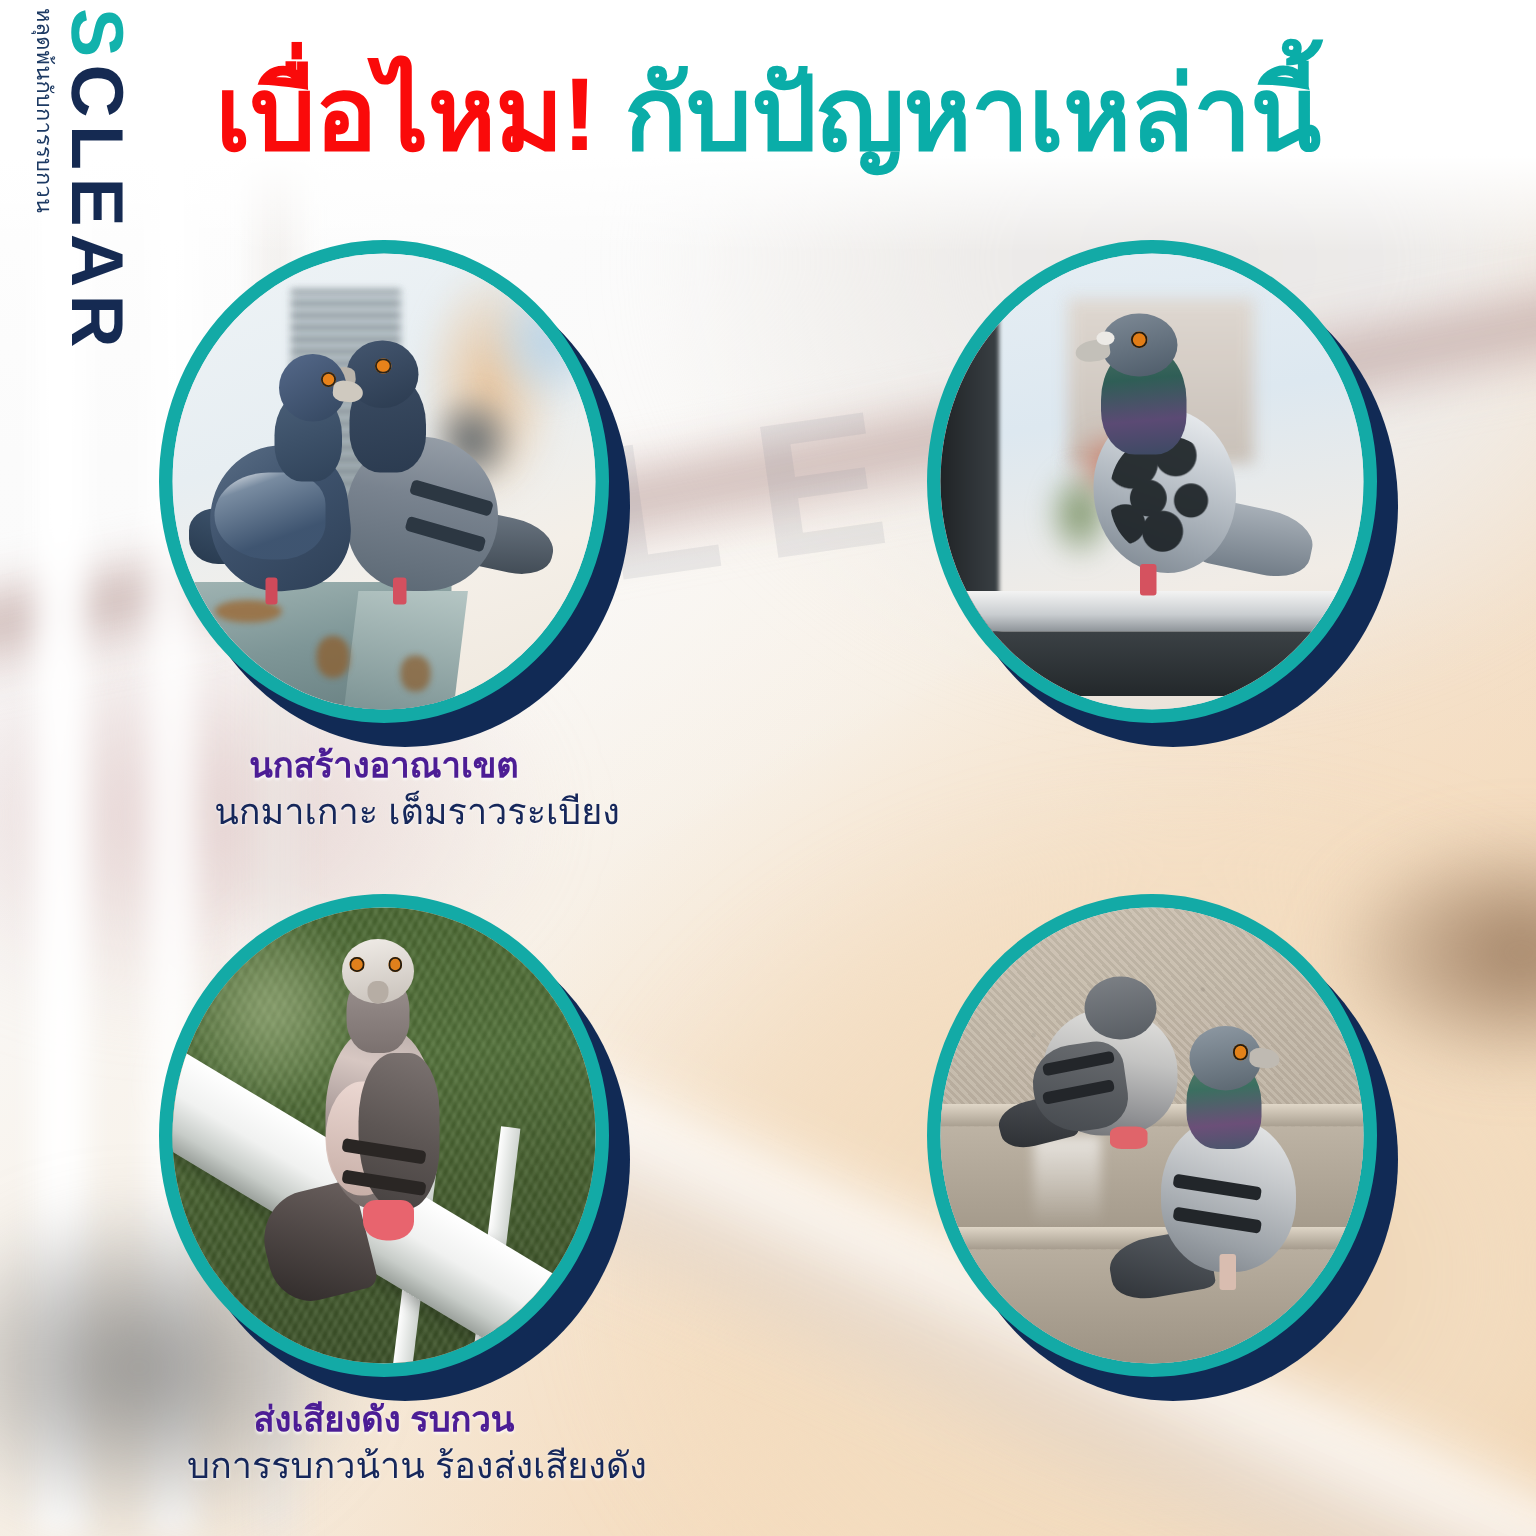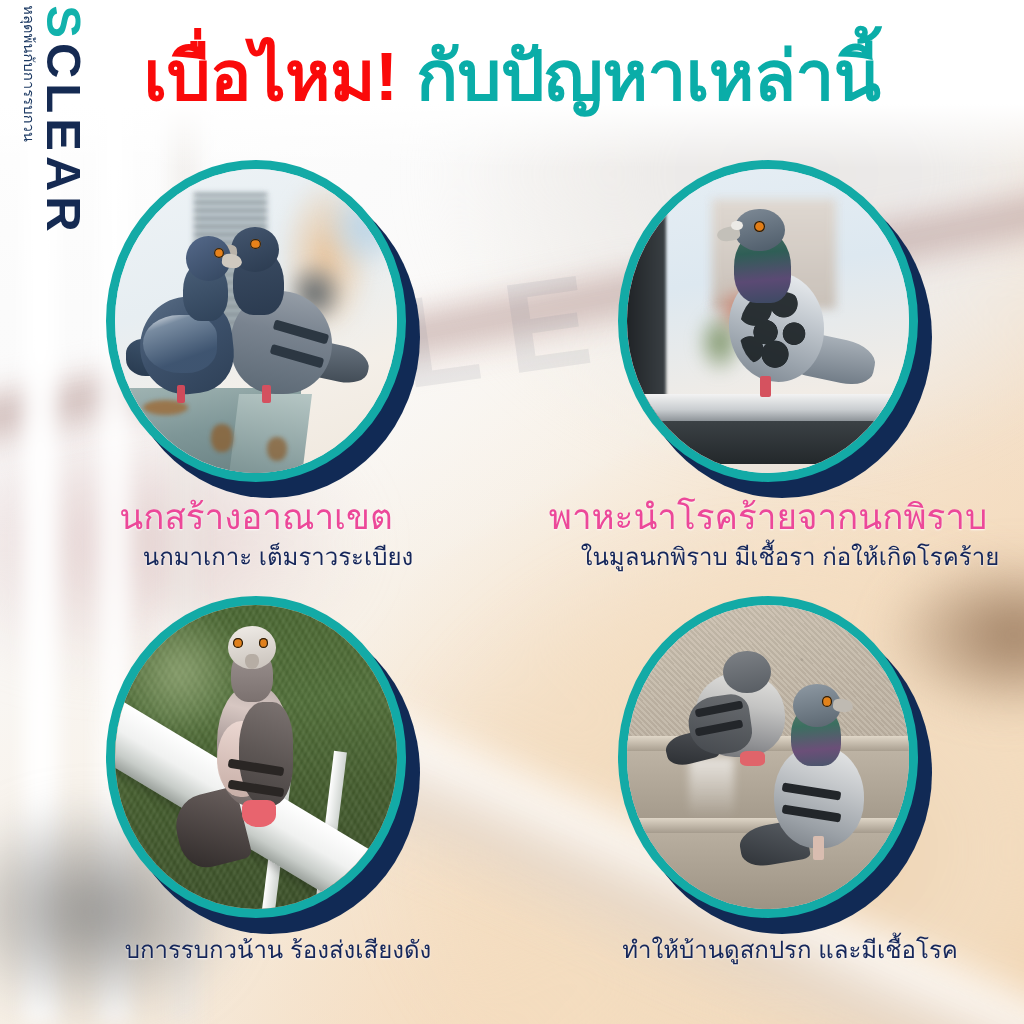--- a/index.html
+++ b/index.html
@@ -150,21 +150,21 @@
     position:absolute; left:0; top:0; width:300px; height:322px;
     border-radius:50%; border:9px solid #13aaa6;
     overflow:hidden; background:#dfe4e6;
   }
   .photo { position:absolute; inset:0; overflow:hidden; }
   .photo .p { position:absolute; }
 
   
   .cap { margin-top:14px; text-align:center; white-space:nowrap; }
   .cap-title {
-    font-size:35px; font-weight:400; color:#ec4899; line-height:1.22;
+    font-size:23px; font-weight:700; color:#4c1d95; line-height:1.22;
     text-shadow:0 1px 2px rgba(255,255,255,.85);
   }
   .cap-sub {
     font-size:24px; font-weight:400; color:#16275a; line-height:1.3; margin-top:2px;
     text-shadow:0 1px 2px rgba(255,255,255,.85);
     margin-left:44px;
   }
 
   
 
@@ -469,24 +469,20 @@
             <div class="p ph2-spots"></div>
           <div class="p ph2-neck"></div>
             <div class="p ph2-head"></div>
           <div class="p ph2-beak"></div>
             <div class="p ph2-cere"></div>
           <div class="p ph2-eye"></div>
             <div class="p ph2-leg"></div>
         </div>
       </div>
     </div>
-    <div class="cap">
-      <div class="cap-title">พาหะนำโรคร้ายจากนกพิราบ</div>
-      <div class="cap-sub">ในมูลนกพิราบ มีเชื้อรา ก่อให้เกิดโรคร้าย</div>
-    </div>
   </div>
 
   <div class="card">
     <div class="circle-wrap">
       <div class="ring-shadow"></div>
       <div class="circle">
         <div class="photo">
           <div class="p ph3-grass"></div>
             <div class="p ph3-noise"></div>
             <div class="p ph3-light"></div>
@@ -502,20 +498,21 @@
           <div class="p ph3-neck"></div>
             <div class="p ph3-head"></div>
           <div class="p ph3-beak"></div>
             <div class="p ph3-eyeL"></div>
             <div class="p ph3-eyeR"></div>
           <div class="p ph3-feet"></div>
         </div>
       </div>
     </div>
     <div class="cap">
+      <div class="cap-title">ส่งเสียงดัง รบกวน</div>
       <div class="cap-sub">บการรบกวน้าน ร้องส่งเสียงดัง</div>
     </div>
   </div>
 
   <div class="card">
     <div class="circle-wrap">
       <div class="ring-shadow"></div>
       <div class="circle">
         <div class="photo">
           <div class="p ph4-wall"></div>
@@ -538,17 +535,16 @@
             <div class="p ph4-bBar2"></div>
           <div class="p ph4-bNeck"></div>
             <div class="p ph4-bHead"></div>
           <div class="p ph4-bBeak"></div>
             <div class="p ph4-bEye"></div>
             <div class="p ph4-bLeg"></div>
         </div>
       </div>
     </div>
     <div class="cap">
-      <div class="cap-sub">ทำให้บ้านดูสกปรก และมีเชื้อโรค</div>
     </div>
   </div>
 
 </div>
 
 </body></html>

